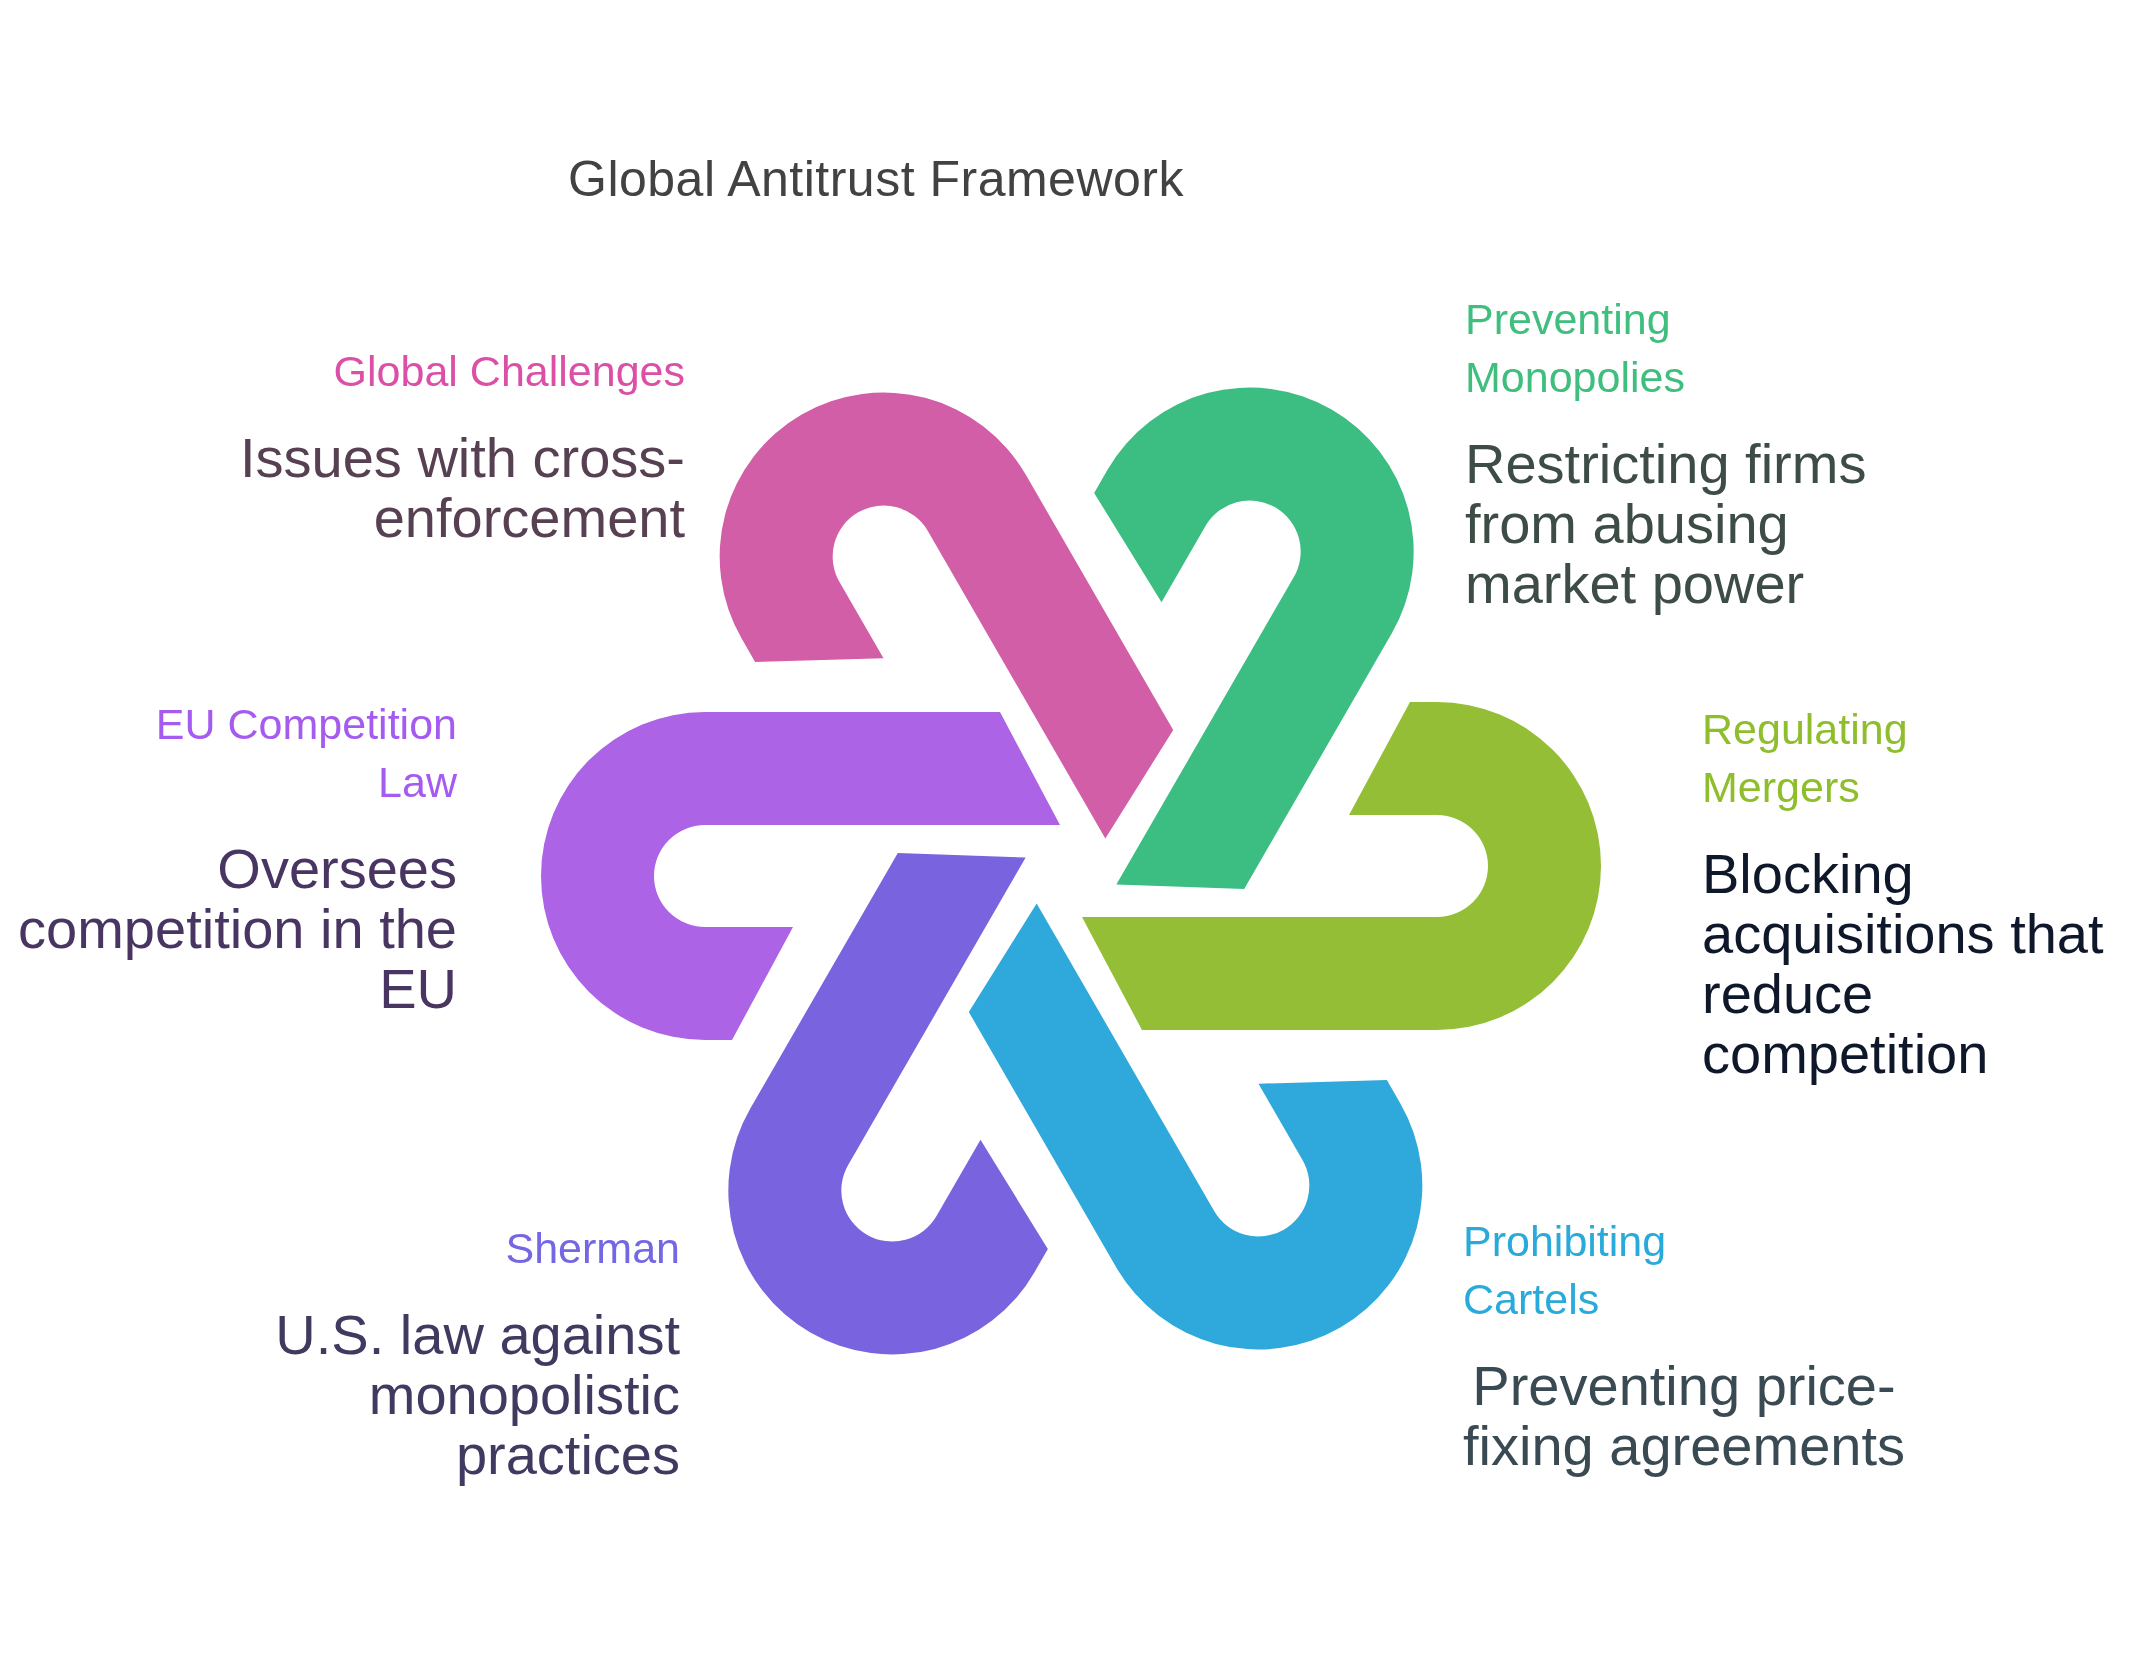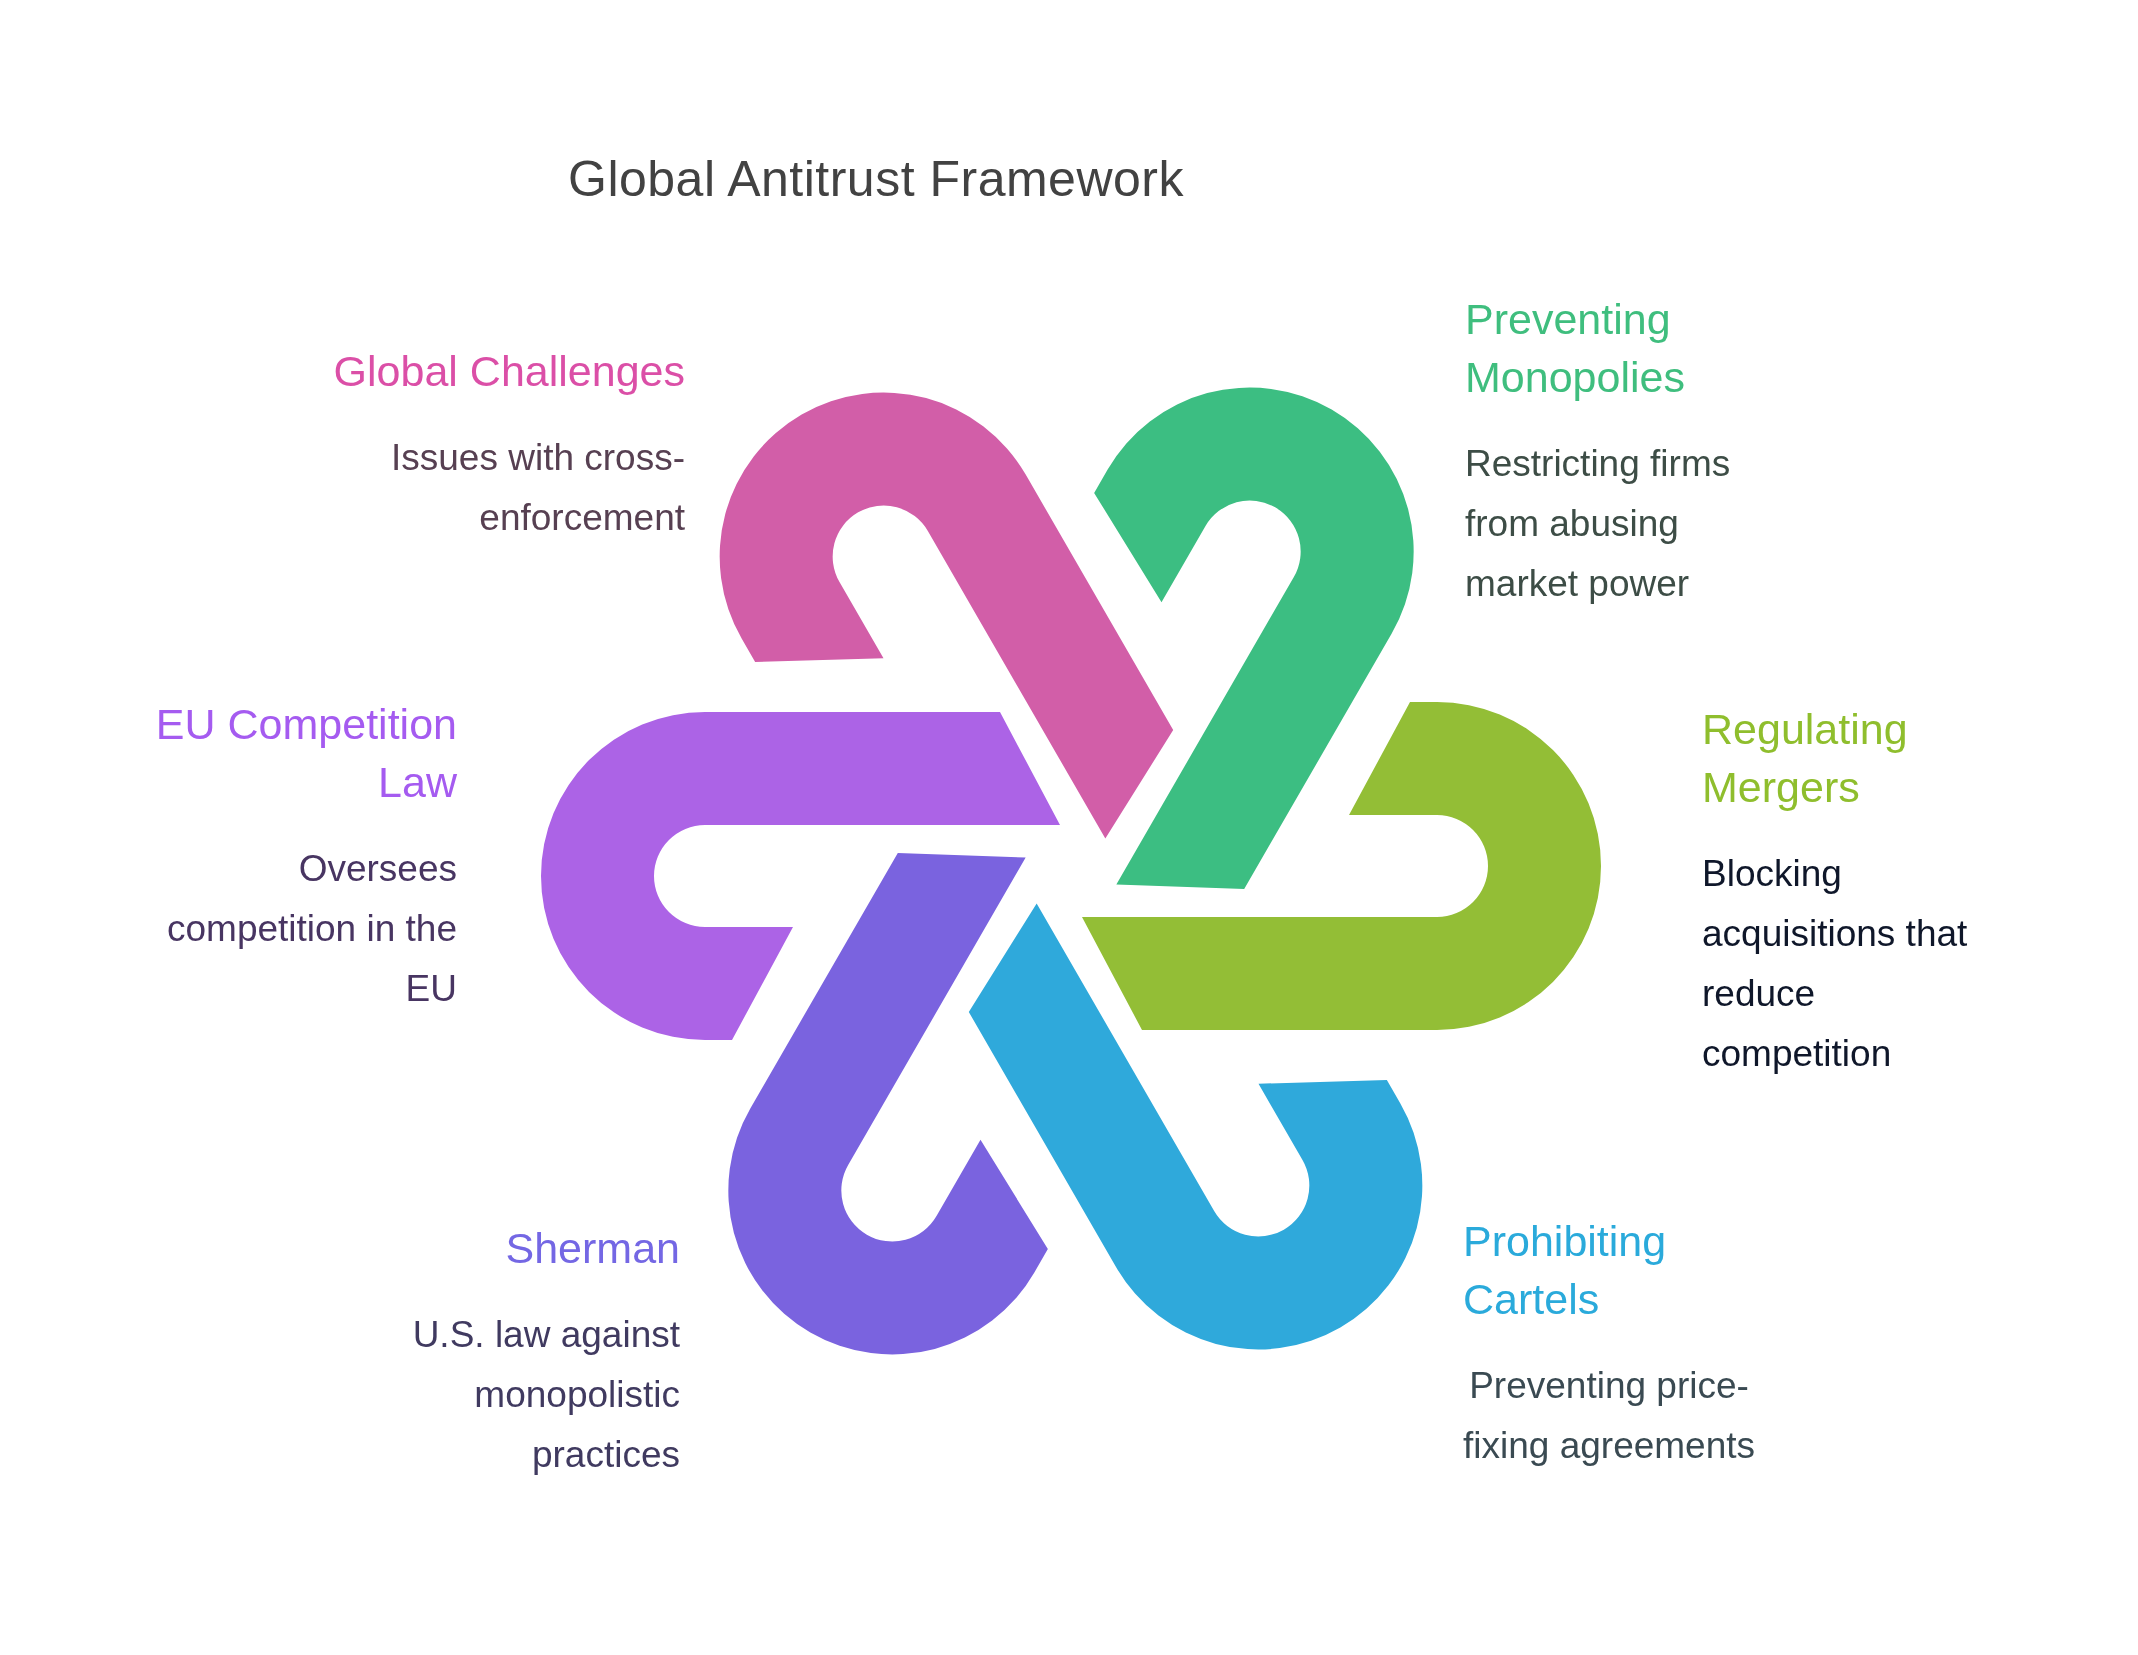--- a/index.html
+++ b/index.html
@@ -36,21 +36,21 @@
   .section.align-right { text-align: right; }
   .section.align-left  { text-align: left; }
   .heading {
     font-size: 43px;
     font-weight: 400;
     line-height: 58px;
     letter-spacing: 0px;
   }
   .body-text {
     margin-top: 28px;
-    font-size: 37px;
+    font-size: 56px;
     font-weight: 400;
     line-height: 60px;
   }
   .line { white-space: nowrap; }
 </style>
 </head>
 <body>
 
 <div class="page-title" style="color: rgb(66, 66, 66);">Global Antitrust Framework</div>
 

